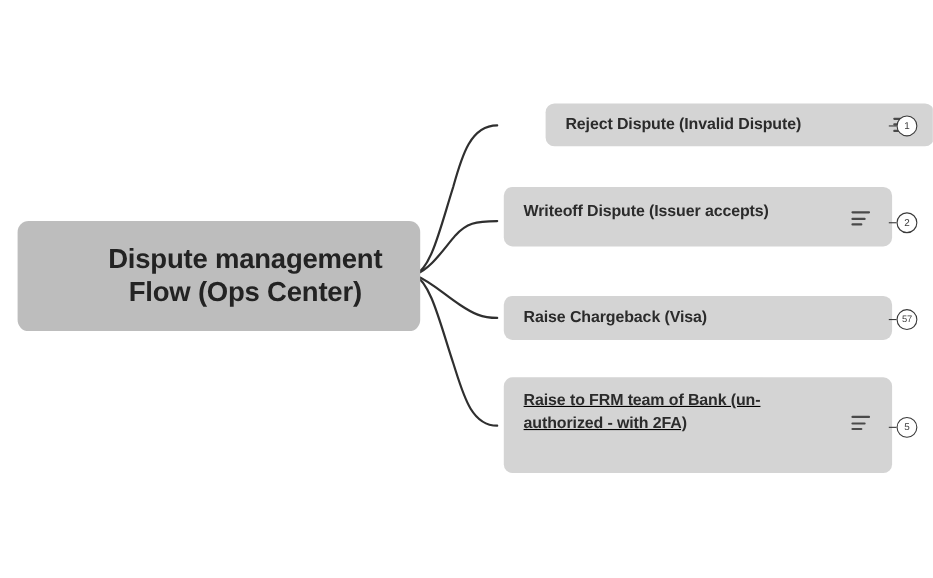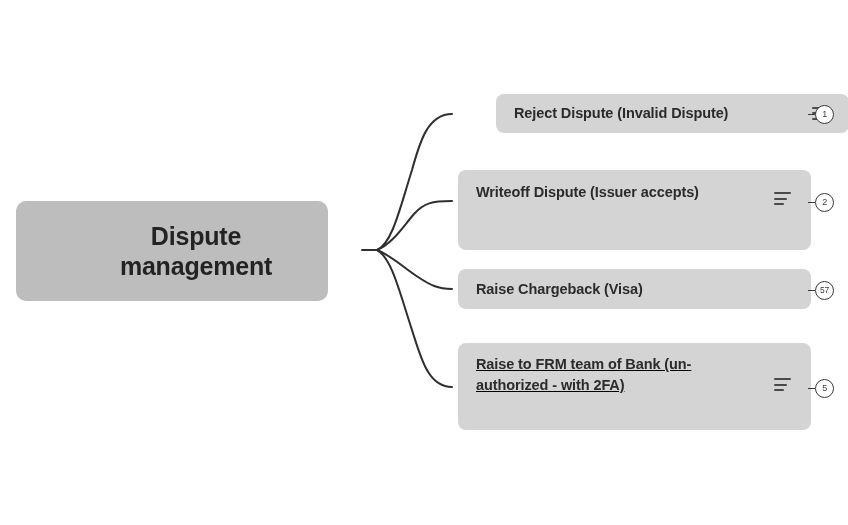--- a/index.html
+++ b/index.html
@@ -39,21 +39,21 @@
     position: absolute;
     box-sizing: border-box;
     border-radius: 8px;
     display: flex;
     align-items: center;
   }
 
   .root-node {
     left: 16px;
     top: 201px;
-    width: 312px;
+    width: 366px;
     height: 100px;
     background: #bdbdbd;
     border-radius: 10px;
     justify-content: center;
     text-align: center;
     padding-left: 48px;
   }
   .root-label {
     font-size: 25px;
     font-weight: 700;
@@ -63,21 +63,21 @@
     padding: 0 14px;
   }
 
   .child-node {
     left: 458px;
     width: 353px;
     background: #d4d4d4;
     padding: 0 18px;
   }
   .child-node.n1 { top: 94px;  height: 39px; margin-left: 38px; }
-  .child-node.n2 { top: 170px; height: 80px; }
+  .child-node.n2 { top: 170px; height: 54px; }
   .child-node.n3 { top: 269px; height: 40px; }
   .child-node.n4 { top: 343px; height: 87px; }
 
   .child-inner {
     display: flex;
     align-items: center;
     width: 100%;
     gap: 10px;
   }
   
@@ -168,20 +168,21 @@
 
       <path d="M377,250 C392,256 404,268 418,277 C430,285 438,289 452,289"></path>
 
       <path d="M377,250 C392,258 400,294 412,330 C421,358 428,387 452,387"></path>
     </g>
   </svg>
 
   <div class="node root-node">
     <div class="root-label">
       <span>Dispute management</span><br>
+      <span>Flow (Ops Center)</span>
     </div>
   </div>
 
   <div class="node child-node n1">
     <div class="child-inner">
       <span class="child-label">Reject Dispute (Invalid Dispute)</span>
       <span class="notes-icon">
         <i></i>
           <i></i>
           <i></i>

